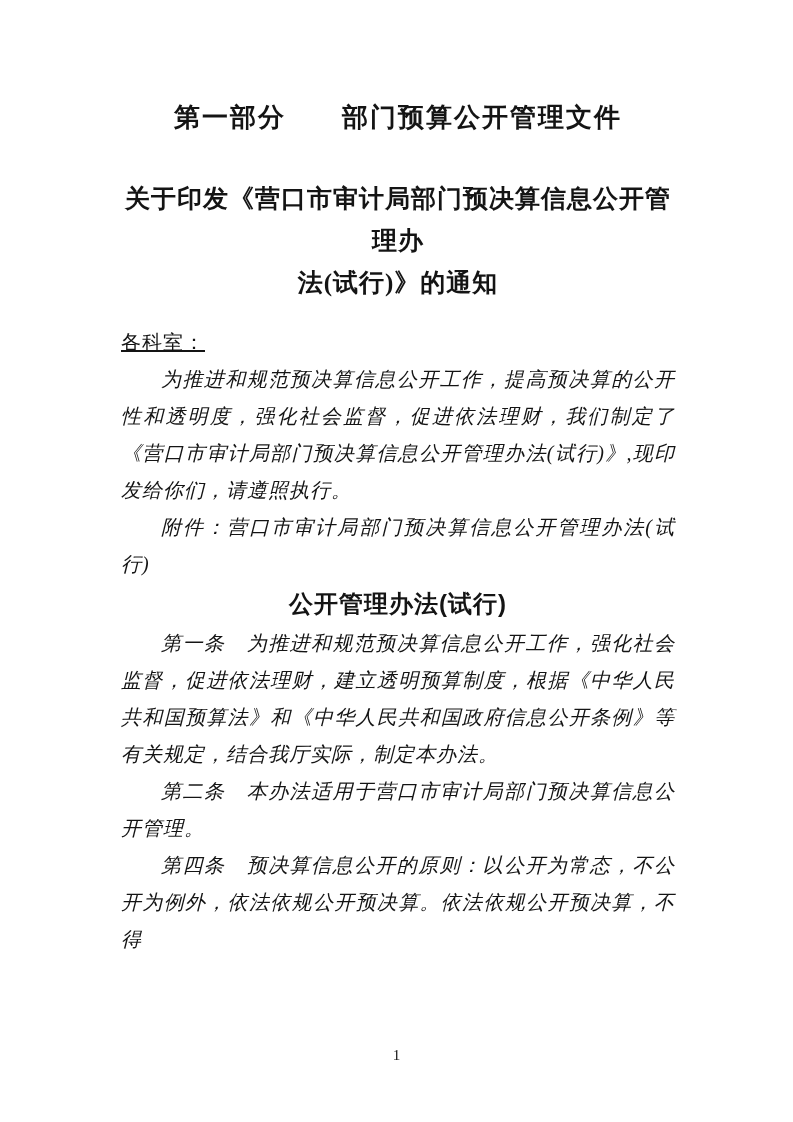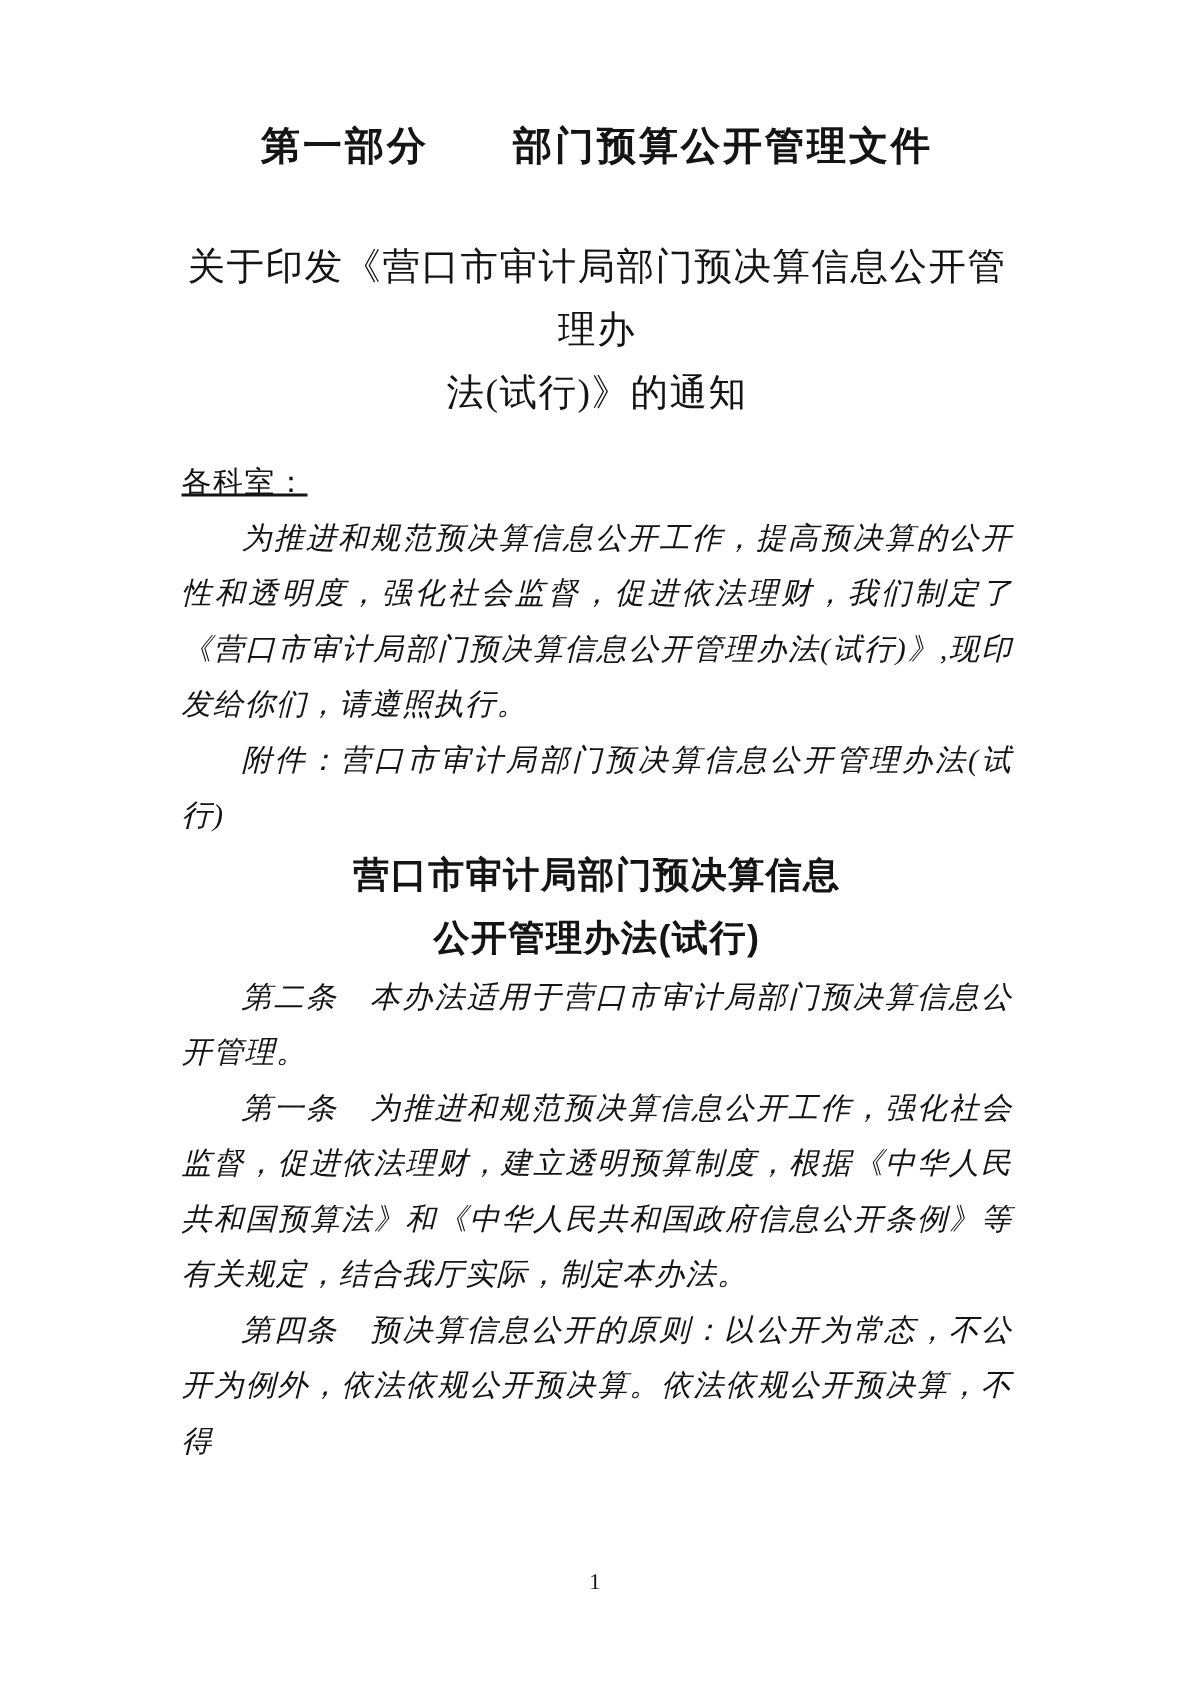--- a/index.html
+++ b/index.html
@@ -7,39 +7,39 @@
     padding: 0;
     background: #ffffff;
   }
   .page {
     position: relative;
     width: 793px;
     height: 1122px;
     margin: 0 auto;
     background: #ffffff;
     box-sizing: border-box;
-    padding: 80px 118px 0 121px;
+    padding: 100px 118px 0 121px;
     color: #141414;
     font-family: "Liberation Serif", serif;
     overflow: hidden;
   }
   .part-title {
     margin: 0 0 44px 0;
     font-family: "Liberation Sans", sans-serif;
     font-size: 26px;
     font-weight: bold;
     line-height: 34px;
     text-align: center;
     letter-spacing: 2px;
     white-space: pre-wrap;
   }
   .notice-title {
     margin: 0 0 20px 0;
     font-size: 25px;
-    font-weight: normal;
+    font-weight: bold;
     line-height: 42px;
     text-align: center;
     letter-spacing: 1px;
   }
   .body-text {
     font-size: 20px;
     line-height: 37px;
     letter-spacing: 1px;
   }
   .salutation {
@@ -87,27 +87,26 @@
 
   <div class="body-text">
 
     <p class="salutation">各科室：</p>
 
     <p class="para">为推进和规范预决算信息公开工作，提高预决算的公开性和透明度，强化社会监督，促进依法理财，我们制定了《营口市审计局部门预决算信息公开管理办法(试行)》,现印发给你们，请遵照执行。</p>
 
     <p class="para">附件：营口市审计局部门预决算信息公开管理办法(试行)</p>
 
     <h3 class="measures-title">
-      <div>营口市审计局部门预决算信息</div>
       <div>公开管理办法(试行)</div>
     </h3>
 
+    <p class="para">第一条　为推进和规范预决算信息公开工作，强化社会监督，促进依法理财，建立透明预算制度，根据《中华人民共和国预算法》和《中华人民共和国政府信息公开条例》等有关规定，结合我厅实际，制定本办法。</p>
+
     <p class="para">第二条　本办法适用于营口市审计局部门预决算信息公开管理。</p>
-
-    <p class="para">第一条　为推进和规范预决算信息公开工作，强化社会监督，促进依法理财，建立透明预算制度，根据《中华人民共和国预算法》和《中华人民共和国政府信息公开条例》等有关规定，结合我厅实际，制定本办法。</p>
 
 
     <p class="para">第四条　预决算信息公开的原则：以公开为常态，不公开为例外，依法依规公开预决算。依法依规公开预决算，不得</p>
 
   </div>
 
   <div class="page-number">1</div>
 
 </div>
 

